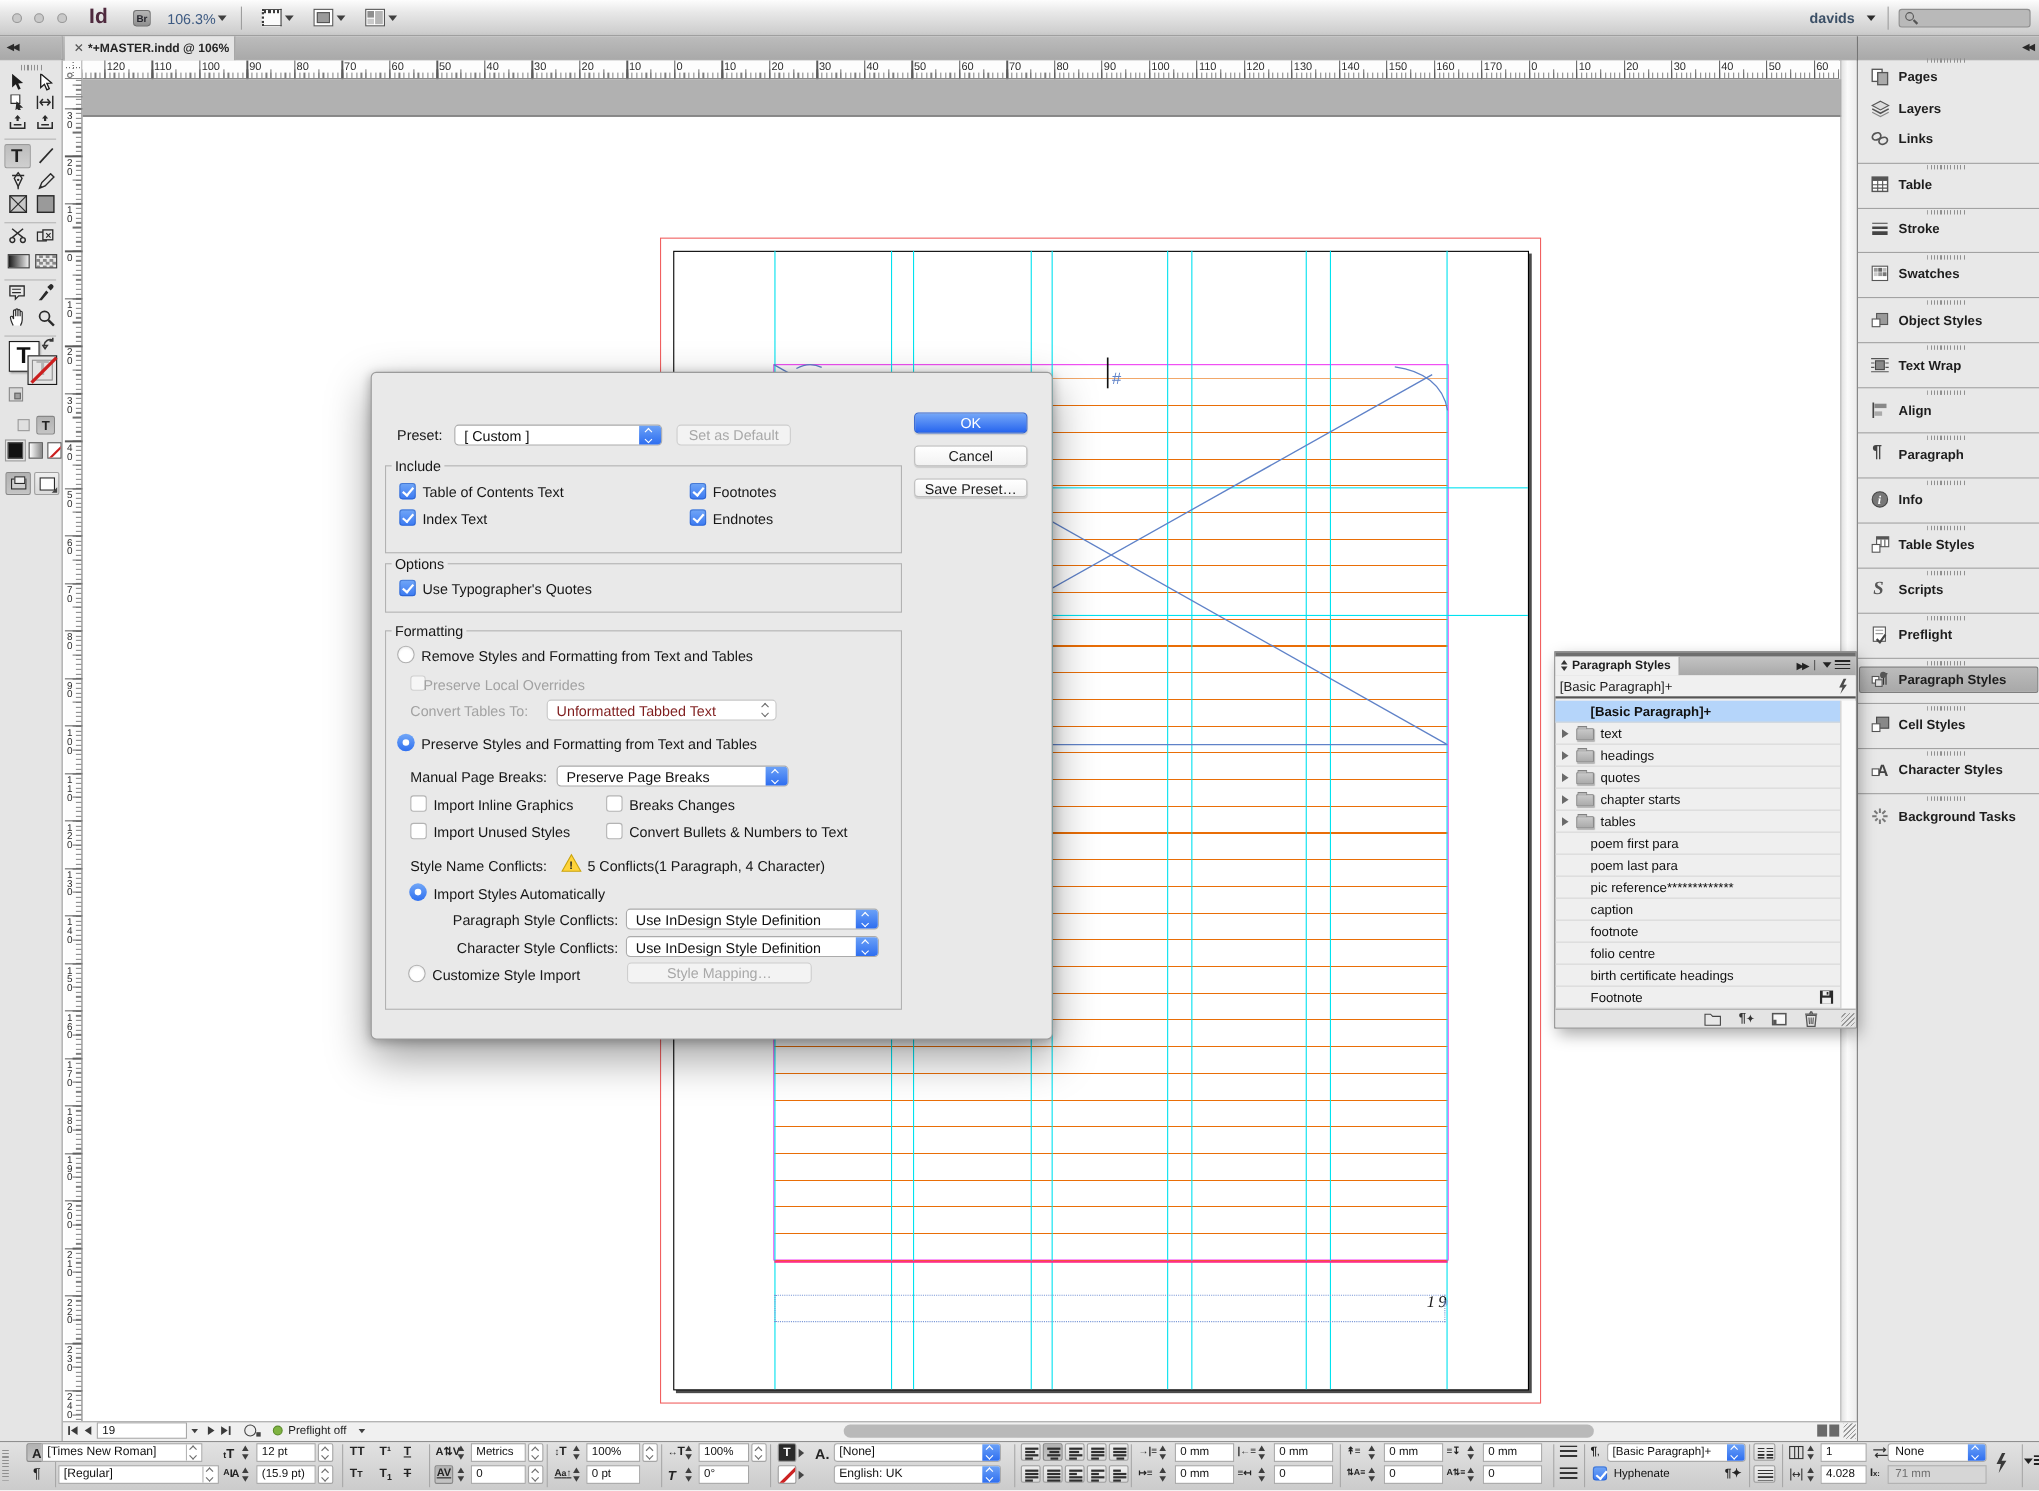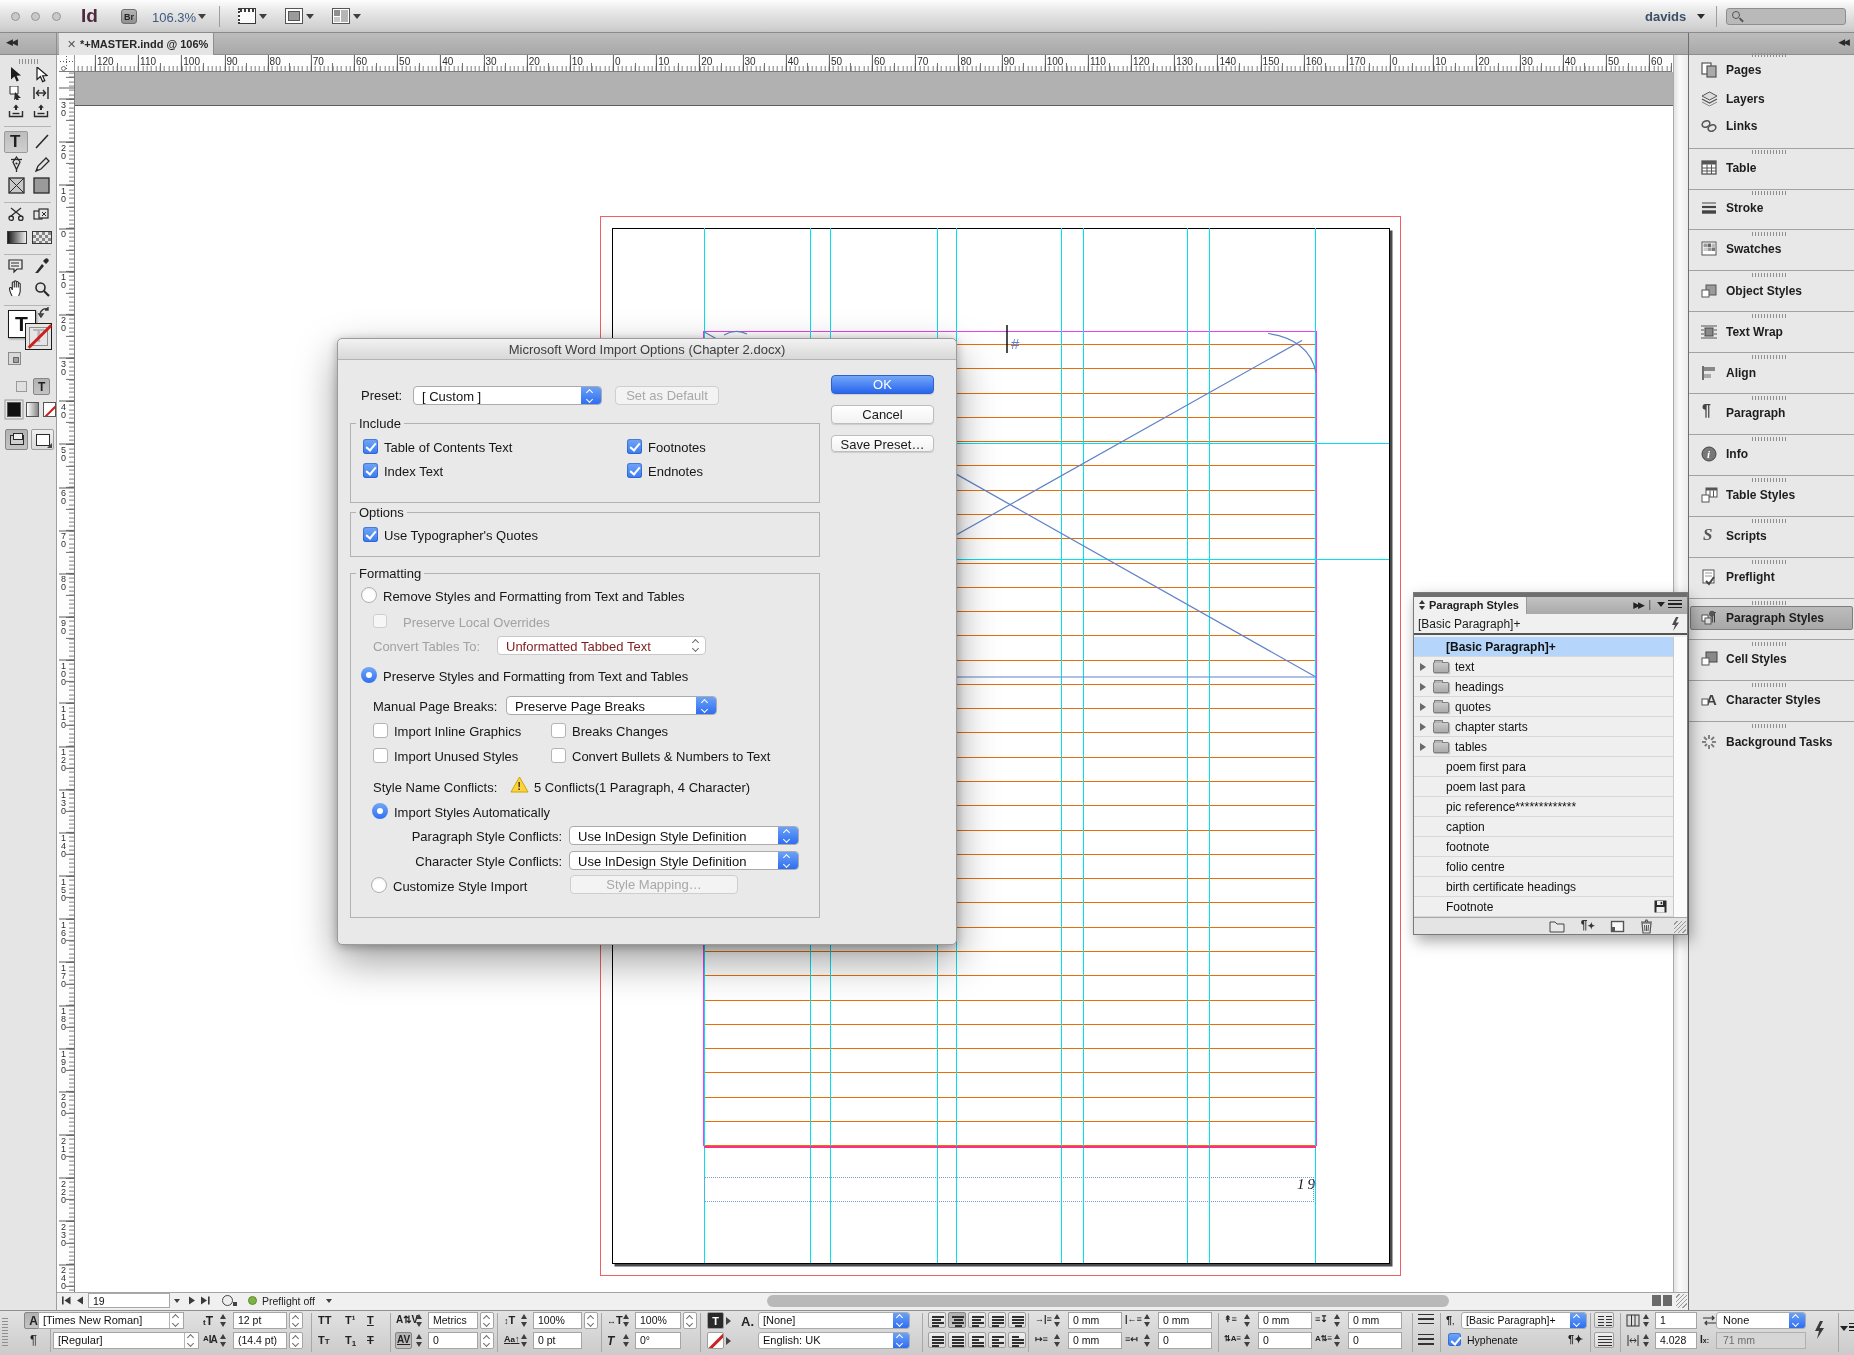--- a/index.html
+++ b/index.html
@@ -659,21 +659,20 @@
         <g stroke="#555">
           <line x1="4.5" y1="6" x2="5" y2="12"></line>
           <line x1="6.5" y1="6" x2="6.5" y2="12"></line>
           <line x1="8.5" y1="6" x2="8" y2="12"></line>
         </g>
       </svg>
       <div style="position:absolute;right:1px;bottom:1px;width:12px;height:12px;background:repeating-linear-gradient(135deg,transparent 0 2px,#999 2px 3px)"></div>
     </div>
 </div>
 <div id="dialog" class="a">
-<div id="dtitle" class="a">Microsoft Word Import Options (Chapter 2.docx)</div>
 <div class="a dlg-lab" style="left:23px;top:49px">Preset:</div>
 <div class="a combo" style="left:75px;top:47px;width:189px;height:19px">
       <span style="position:absolute;left:8px;top:2px">[ Custom ]</span>
       <span class="cap">
         <span class="chev up" style="left:6px;top:2.5px"></span>
         <span class="chev dn" style="left:6px;bottom:2.5px"></span>
       </span>
     </div>
 <div class="a btn dis" style="left:277px;top:47px;width:104px;height:19px;line-height:18px">Set as Default</div>
 <div class="a btn" id="okbtn" style="left:493px;top:36px;width:103px;height:19px;line-height:18px">OK</div>
@@ -691,21 +690,21 @@
     <div class="a dlg-lab" style="left:310px;top:125px">Endnotes</div>
 <div class="a fset" style="left:12px;top:173px;width:470px;height:45px"></div>
 <div class="a legend" style="left:18px;top:166px">Options</div>
 <div class="a cb" style="left:25px;top:188px"></div>
     <div class="a dlg-lab" style="left:46px;top:189px">Use Typographer's Quotes</div>
 <div class="a fset" style="left:12px;top:234px;width:470px;height:345px"></div>
 <div class="a legend" style="left:18px;top:227px">Formatting</div>
 <div class="a rade" style="left:23px;top:248px"></div>
     <div class="a dlg-lab" style="left:45px;top:250px">Remove Styles and Formatting from Text and Tables</div>
 <div class="a cbd" style="left:35px;top:275px"></div>
-    <div class="a dlg-lab dlg-dis" style="left:65px;top:276px">Preserve Local Overrides</div>
+    <div class="a dlg-lab dlg-dis" style="left:47px;top:276px">Preserve Local Overrides</div>
 <div class="a dlg-lab dlg-dis" style="left:35px;top:300px">Convert Tables To:</div>
 <div class="a combo" style="left:159px;top:297px;width:209px;height:19px;border-color:#c8c8c8">
       <span style="position:absolute;left:8px;top:2px;color:#7f1d1d">Unformatted Tabbed Text</span>
       <span class="chev gchev up" style="right:7px;top:3px"></span>
       <span class="chev gchev dn" style="right:7px;bottom:3px"></span>
     </div>
 <div class="a rad" style="left:23px;top:328px"></div>
     <div class="a dlg-lab" style="left:45px;top:330px">Preserve Styles and Formatting from Text and Tables</div>
 <div class="a dlg-lab" style="left:35px;top:360px">Manual Page Breaks:</div>
 <div class="a combo" style="left:168px;top:357px;width:211px;height:19px">
@@ -766,21 +765,21 @@
     </span></div>
 <div class="a cico" style="left:203px;top:1314px;font-size:12px"><span style="font-size:8px">t</span>T</div>
 <div class="a spin" style="left:218px;top:1312px"></div>
 <div class="a cfield" style="left:233px;top:1312px;width:54px;height:17px"><span style="margin-left:4px">12 pt</span></div>
 <div class="a cchev" style="left:289px;top:1312px">
     <span class="chev gchev up" style="left:3px;top:2.5px"></span>
     <span class="chev gchev dn" style="left:3px;bottom:2.5px"></span>
   </div>
 <div class="a cico" style="left:203px;top:1334px;font-size:10px"><span style="font-size:8px;vertical-align:2px">A</span><span style="letter-spacing:-1px">I</span>A</div>
 <div class="a spin" style="left:218px;top:1332px"></div>
-<div class="a cfield" style="left:233px;top:1332px;width:54px;height:17px"><span style="margin-left:4px">(14.4 pt)</span></div>
+<div class="a cfield" style="left:233px;top:1332px;width:54px;height:17px"><span style="margin-left:4px">(15.9 pt)</span></div>
 <div class="a cchev" style="left:289px;top:1332px">
     <span class="chev gchev up" style="left:3px;top:2.5px"></span>
     <span class="chev gchev dn" style="left:3px;bottom:2.5px"></span>
   </div>
 <div class="a cpsep" style="left:311px"></div>
 <div class="a cico" style="left:318px;top:1314px;font-size:11px">TT</div>
 <div class="a cico" style="left:345px;top:1314px;font-size:11px">T¹</div>
 <div class="a cico" style="left:367px;top:1314px;font-size:11px"><u>T</u></div>
 <div class="a cico" style="left:318px;top:1334px;font-size:11px">T<span style="font-size:8px">T</span></div>
 <div class="a cico" style="left:345px;top:1334px;font-size:11px">T<span style="font-size:8px;vertical-align:-2px">1</span></div>

